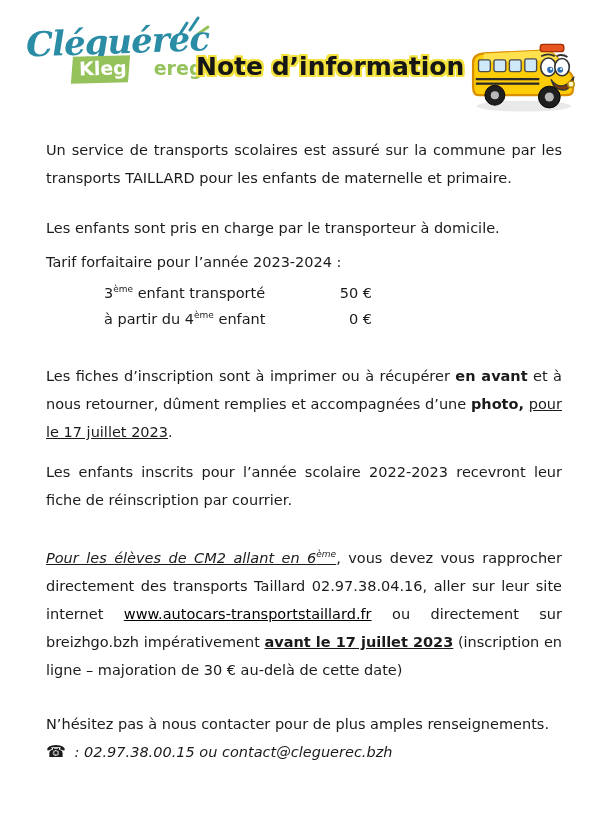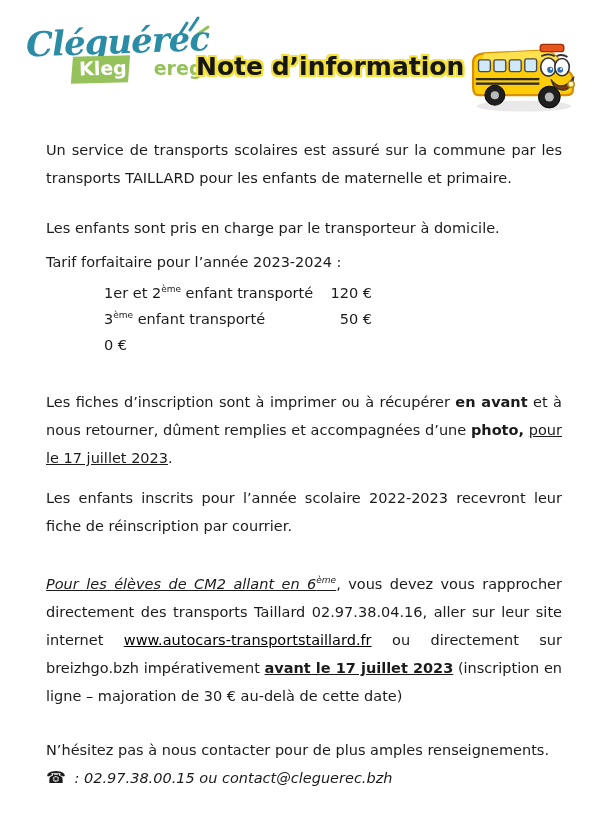--- a/index.html
+++ b/index.html
@@ -120,28 +120,25 @@
   <div class="content">
 
     <p class="p1 justify">Un service de transports scolaires est assuré sur la commune par les transports TAILLARD pour les enfants de maternelle et primaire.</p>
 
     <p class="p2">Les enfants sont pris en charge par le transporteur à domicile.</p>
 
     <p class="p3">Tarif forfaitaire pour l’année 2023-2024 :</p>
 
     <div class="tariffs">
       <div class="trow">
-        <span class="tlabel"><span>1er et 2</span><sup>ème</sup><span> enfant transporté</span></span>
-        <span class="tprice">120 €</span>
-      </div>
-      <div class="trow">
         <span class="tlabel"><span>3</span><sup>ème</sup><span> enfant transporté</span></span>
         <span class="tprice">50 €</span>
       </div>
       <div class="trow">
+        <span class="tlabel"><span>à partir du 4</span><sup>ème</sup><span> enfant</span></span>
         <span class="tprice">0 €</span>
       </div>
     </div>
 
     <p class="p4 justify"><span>Les fiches d’inscription sont à imprimer ou à récupérer </span><span class="bold">en avant</span><span> et à nous retourner, dûment remplies et accompagnées d’une </span><span class="bold">photo,</span><span> </span><span class="u">pour le 17 juillet 2023</span><span>.</span></p>
 
     <p class="p5 justify">Les enfants inscrits pour l’année scolaire 2022-2023 recevront leur fiche de réinscription par courrier.</p>
 
     <p class="p6 justify"><span class="iu"><span>Pour les élèves de CM2 allant en 6</span><sup>ème</sup></span><span>, vous devez vous rapprocher directement des transports Taillard 02.97.38.04.16, aller sur leur site internet </span><a class="link">www.autocars-transportstaillard.fr</a><span> ou directement sur breizhgo.bzh impérativement </span><span class="bu">avant le 17 juillet 2023</span><span> (inscription en ligne – majoration de 30 € au-delà de cette date)</span></p>
 

